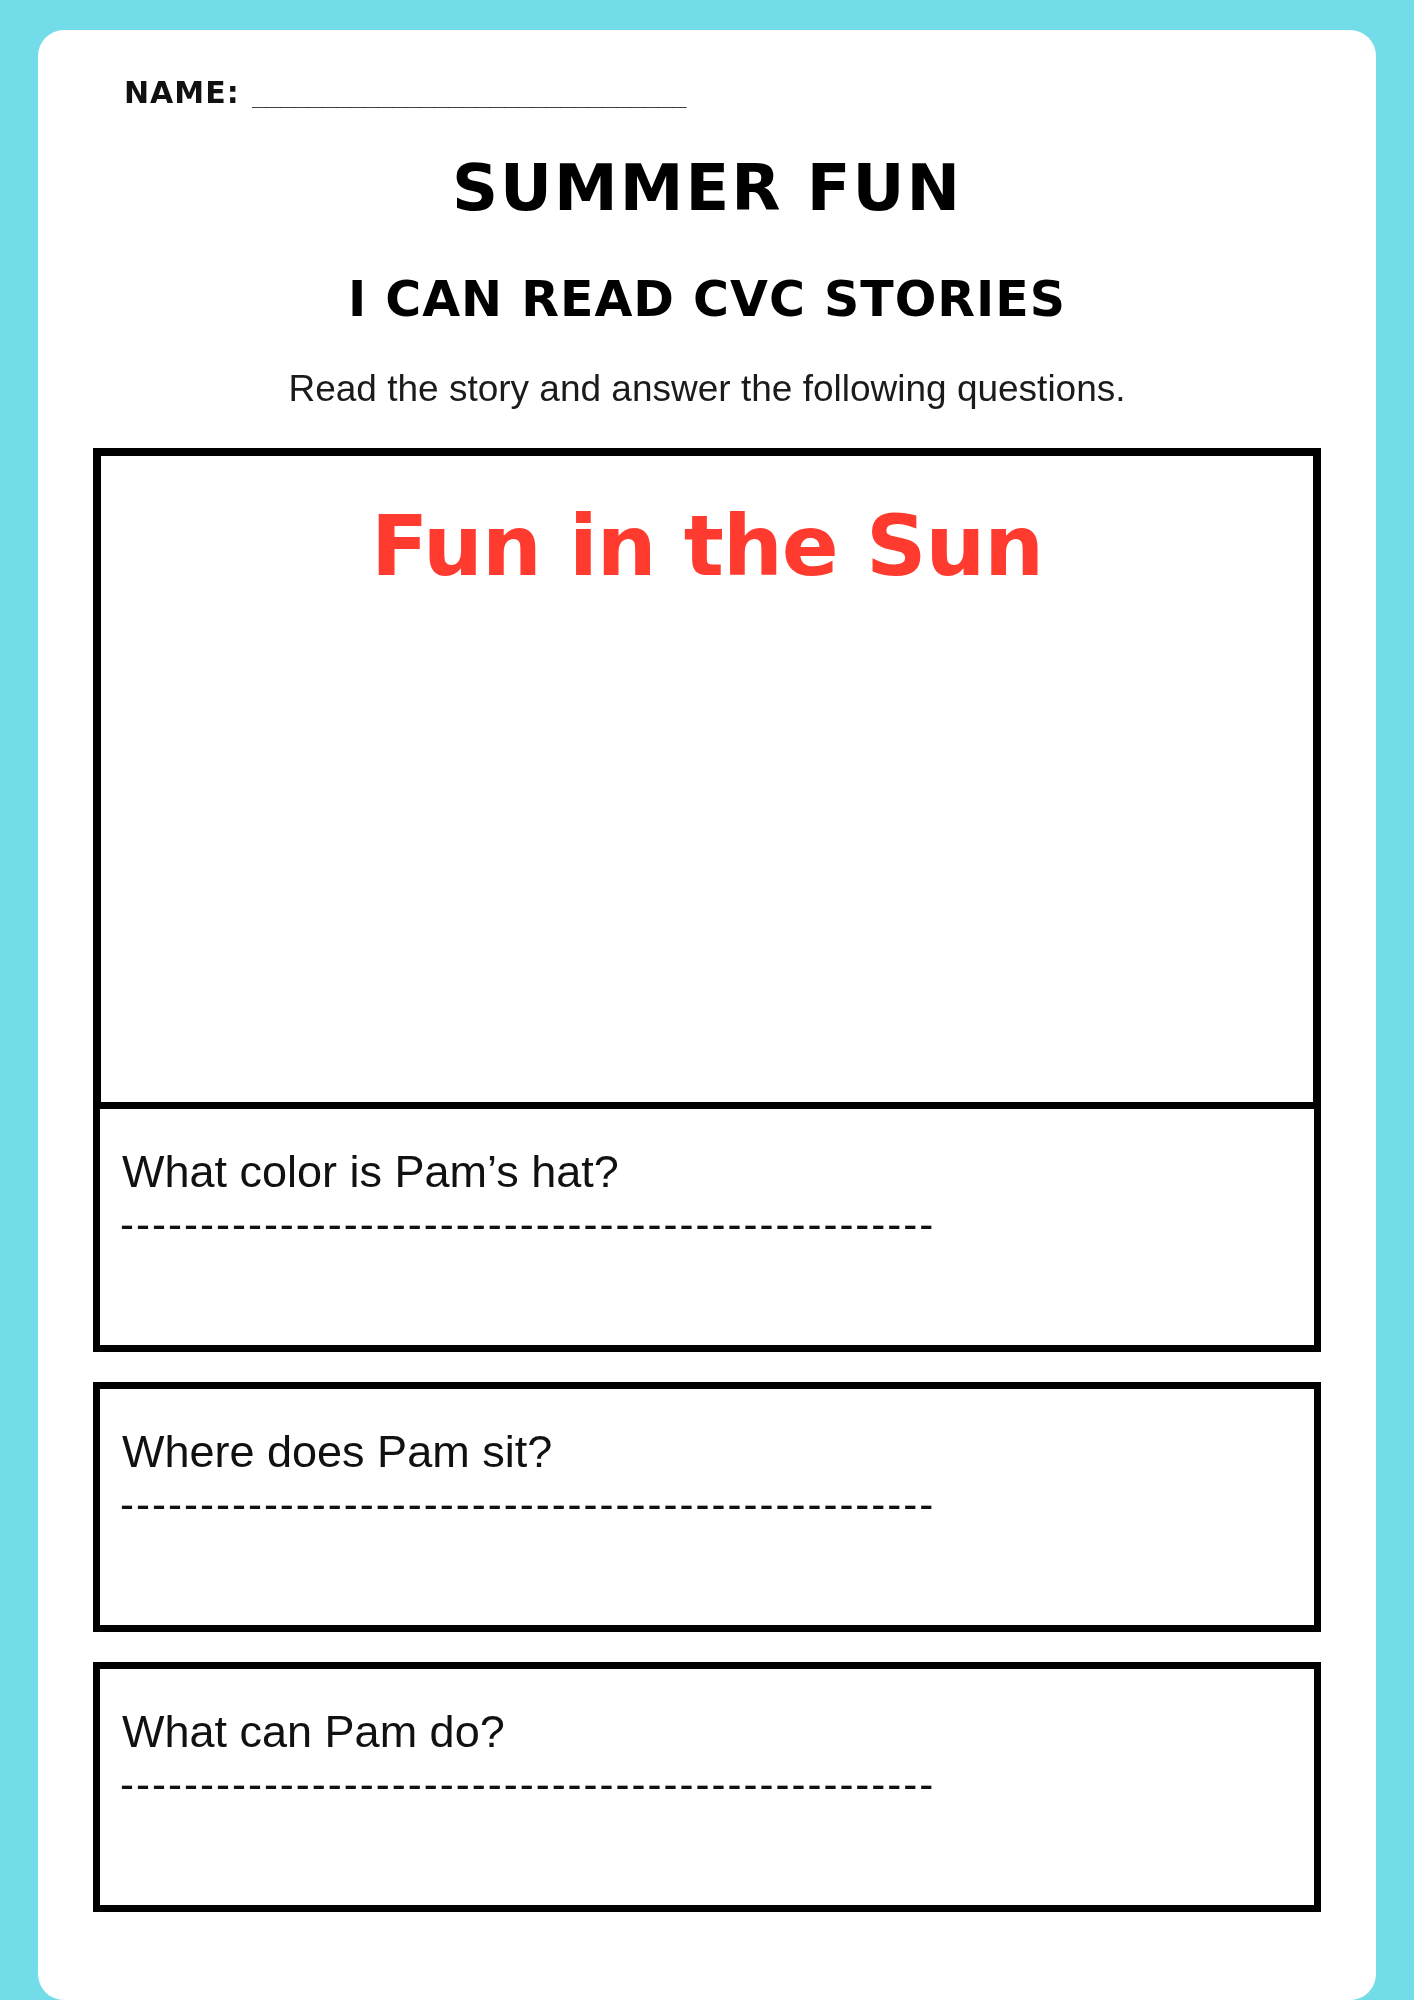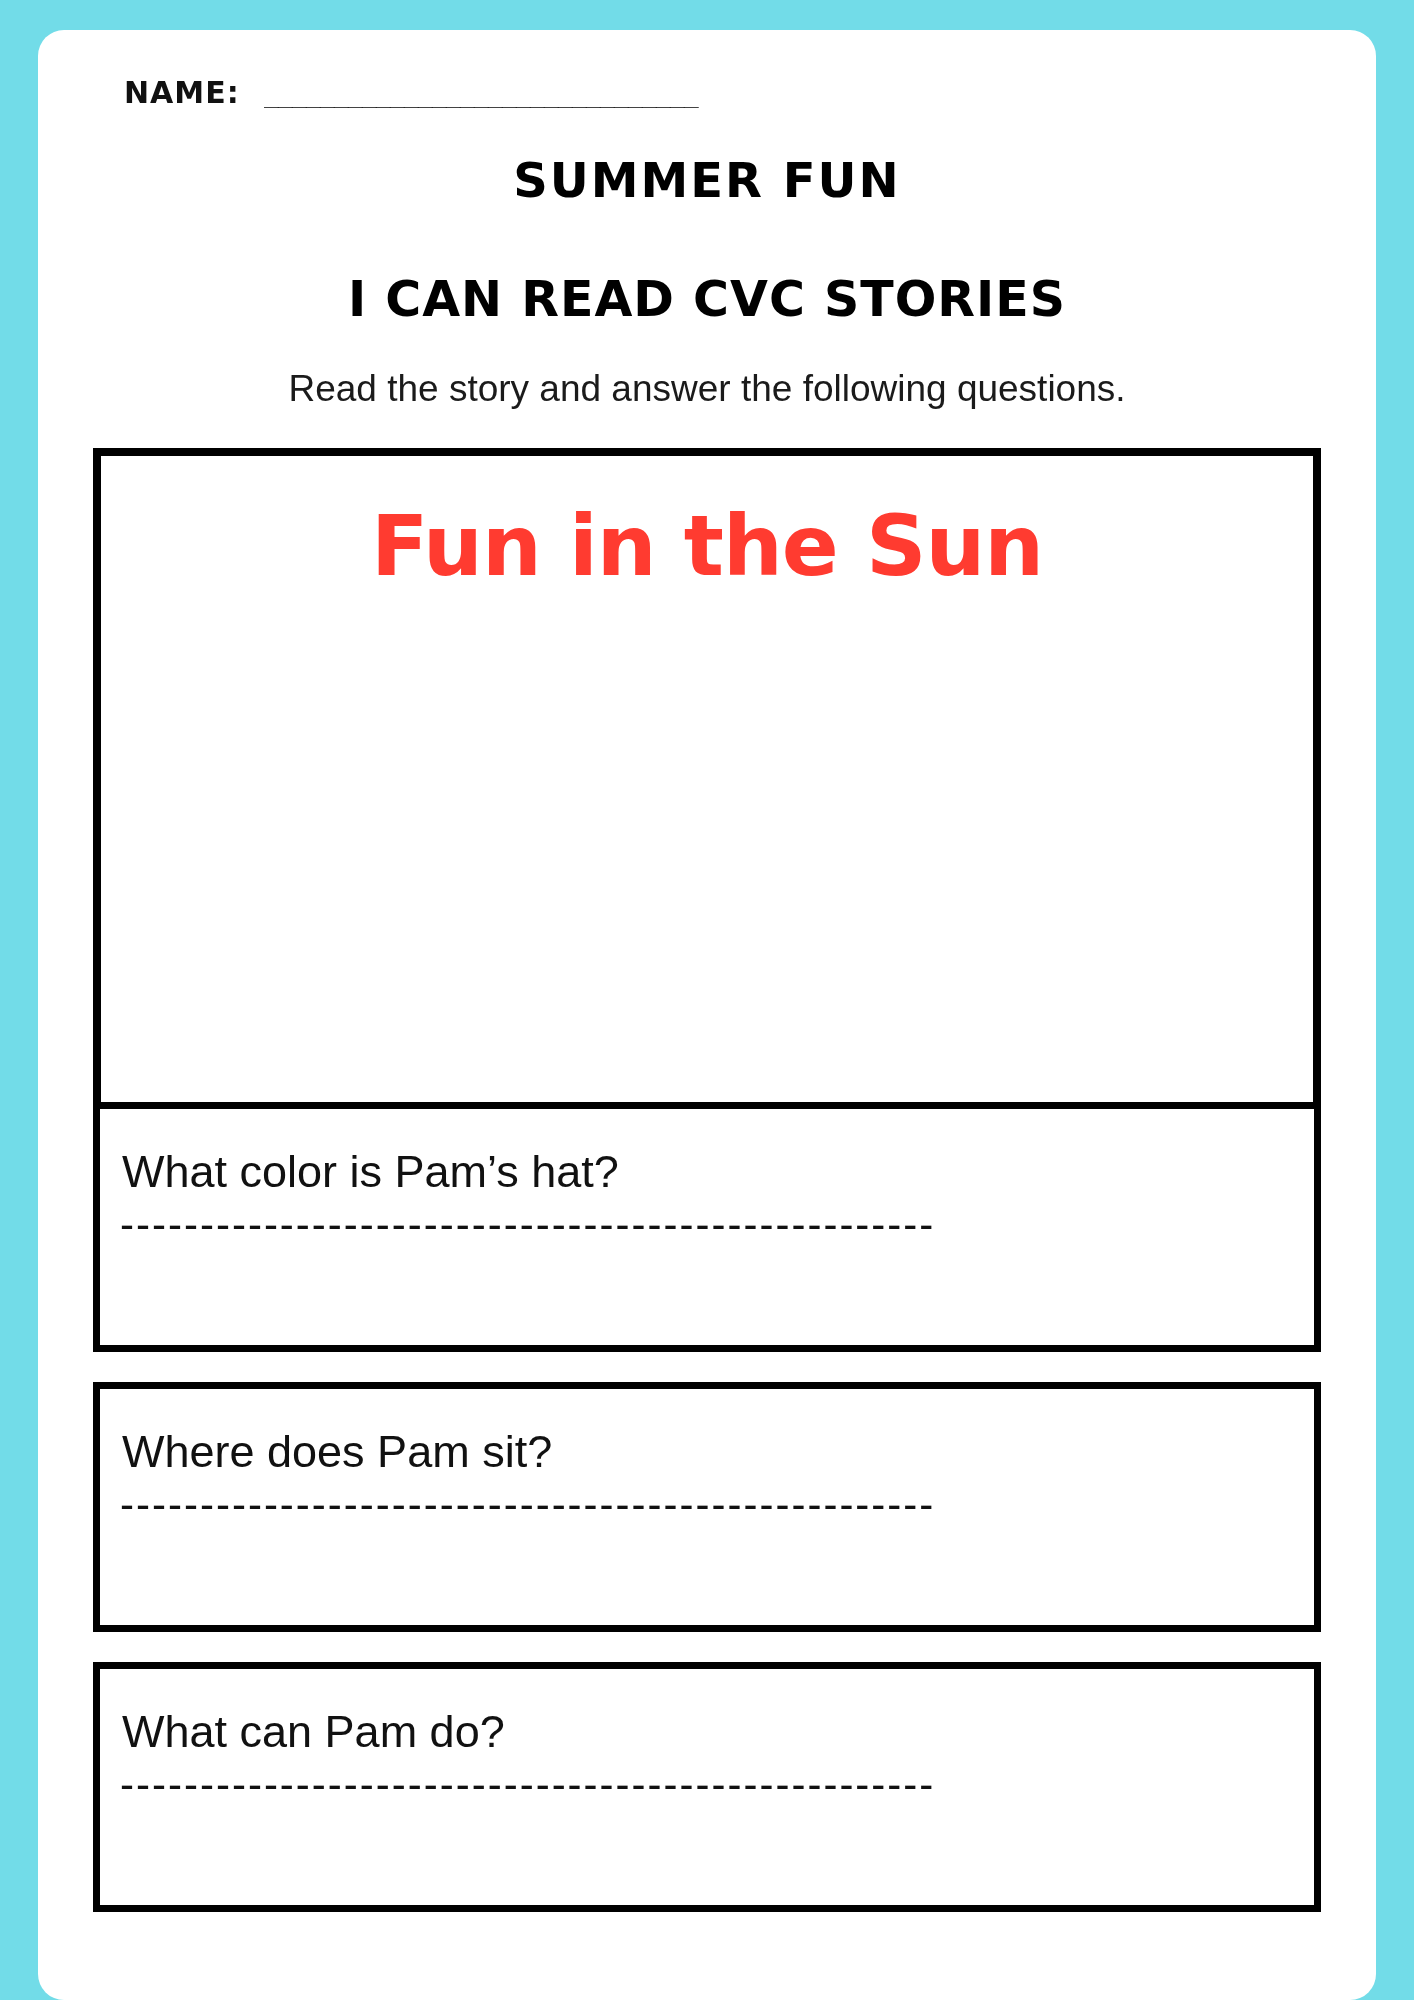--- a/index.html
+++ b/index.html
@@ -24,21 +24,21 @@
     box-sizing: border-box;
     padding: 0;
   }
   
   .name-row {
     position: absolute;
     left: 86px;
     top: 48px;
     display: flex;
     align-items: center;
-    gap: 24px;
+    gap: 12px;
   }
   .name-label {
     font-family: "DejaVu Sans", sans-serif;
     font-weight: bold;
     font-size: 30px;
     letter-spacing: 1px;
     color: #111;
     line-height: 1;
   }
   .name-blank {
@@ -54,21 +54,21 @@
   }
   
   .title-main {
     position: absolute;
     left: 0;
     top: 126px;
     width: 100%;
     text-align: center;
     font-family: "DejaVu Sans", sans-serif;
     font-weight: bold;
-    font-size: 48px;
+    font-size: 64px;
     letter-spacing: 2px;
     color: #000;
     line-height: 1;
   }
   .title-sub {
     position: absolute;
     left: 0;
     top: 245px;
     width: 100%;
     text-align: center;

